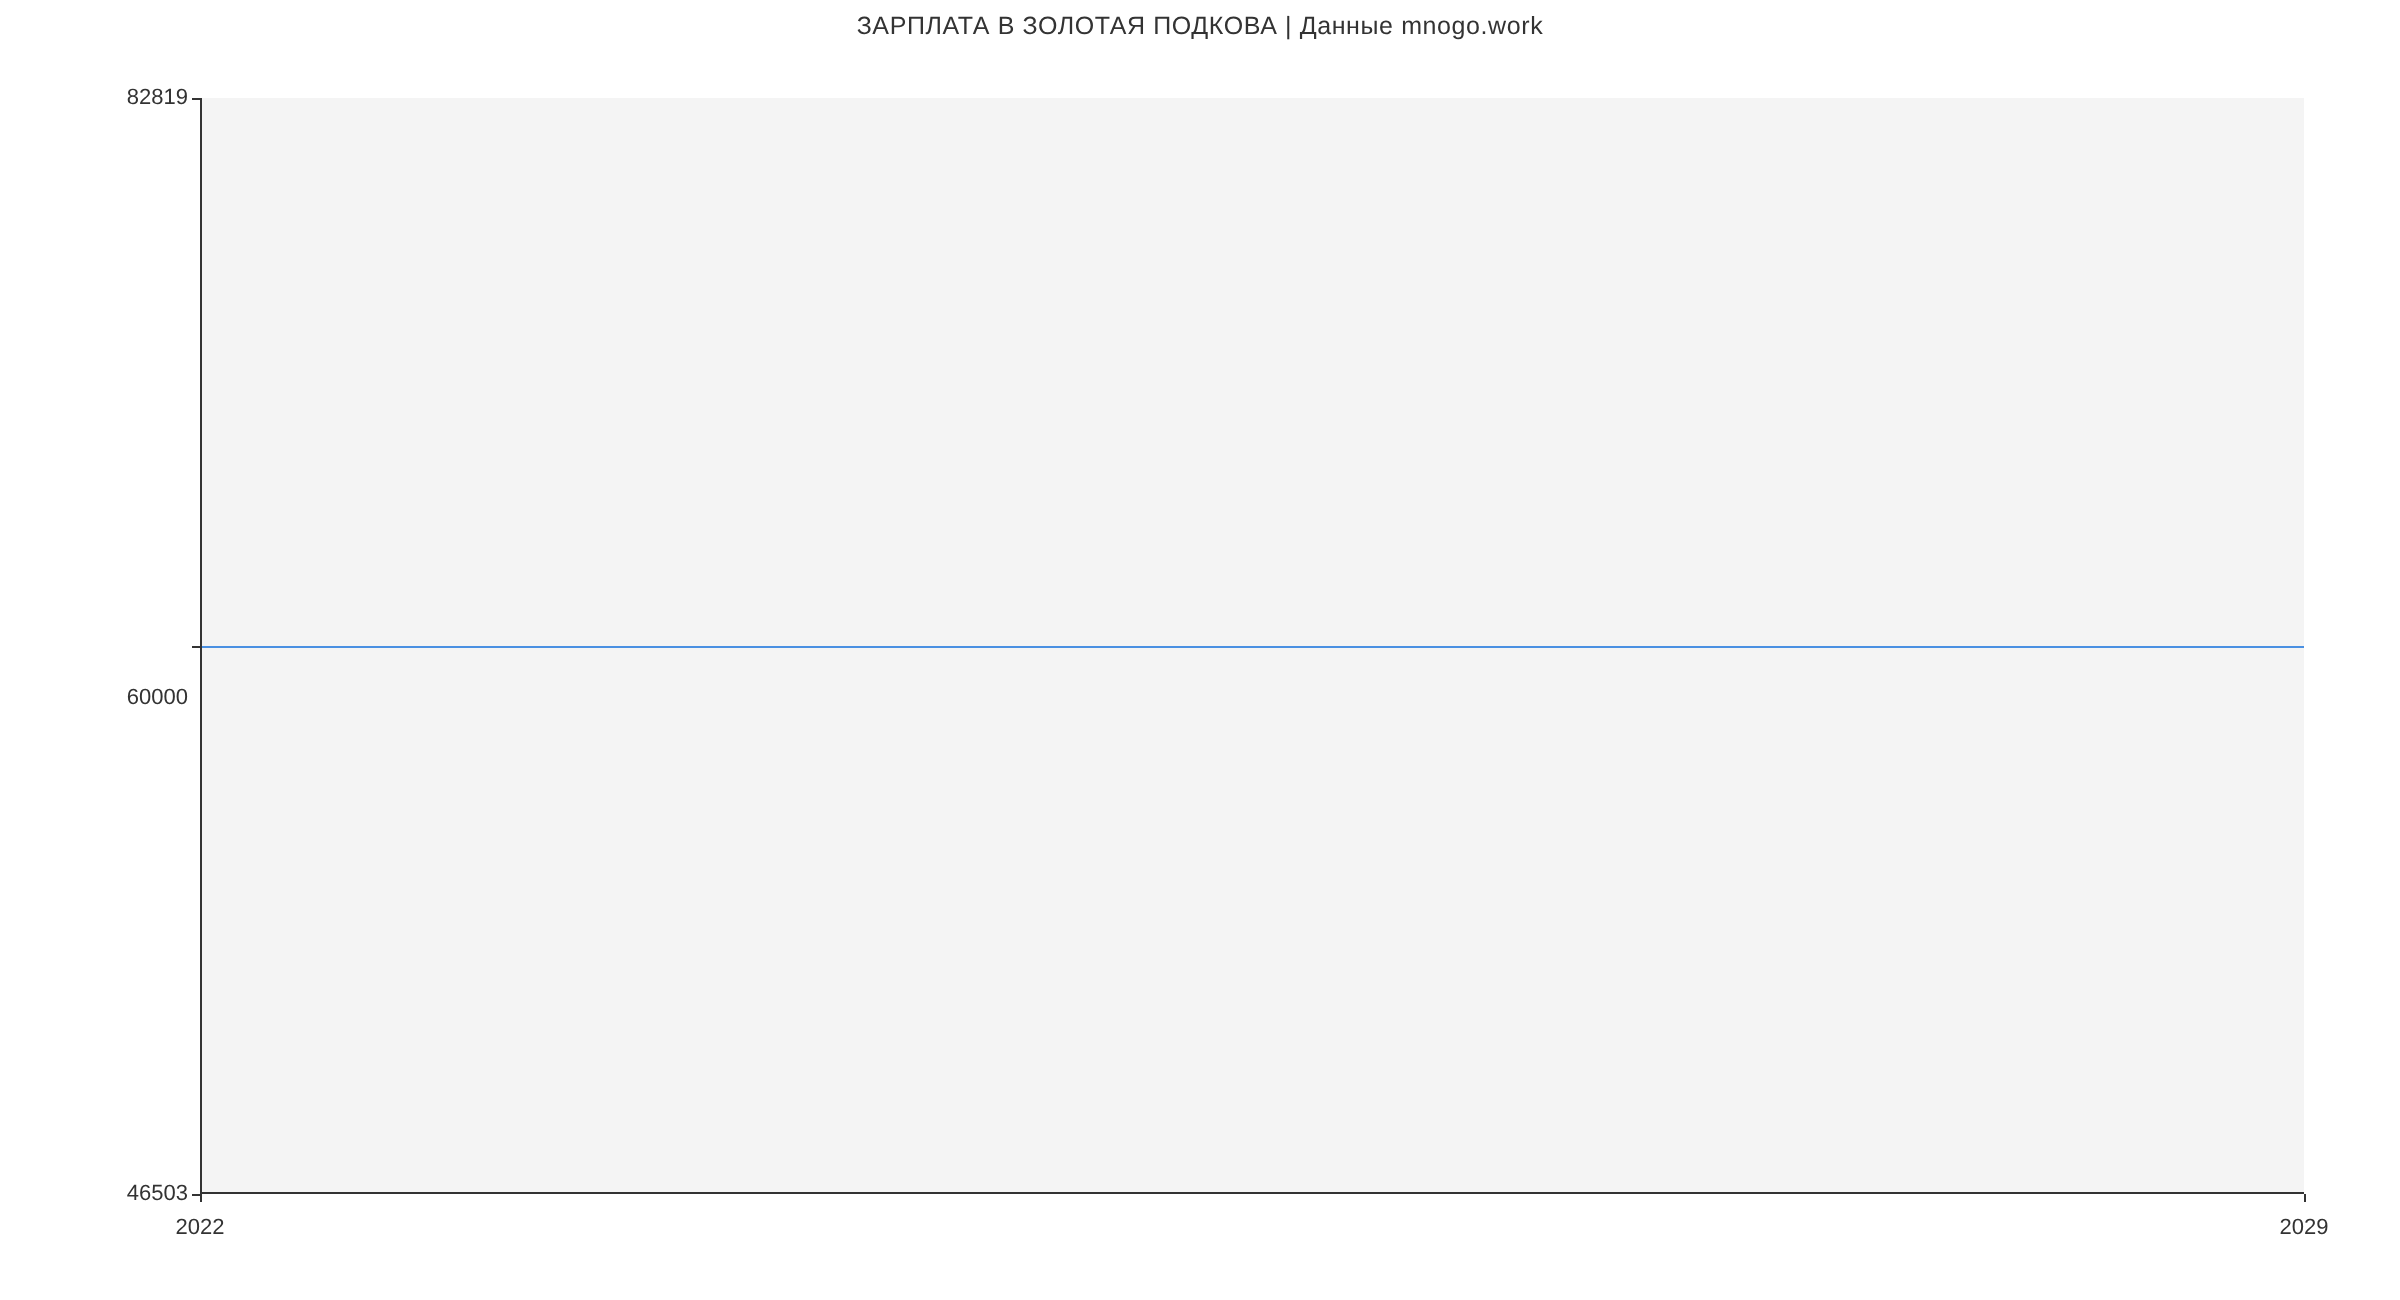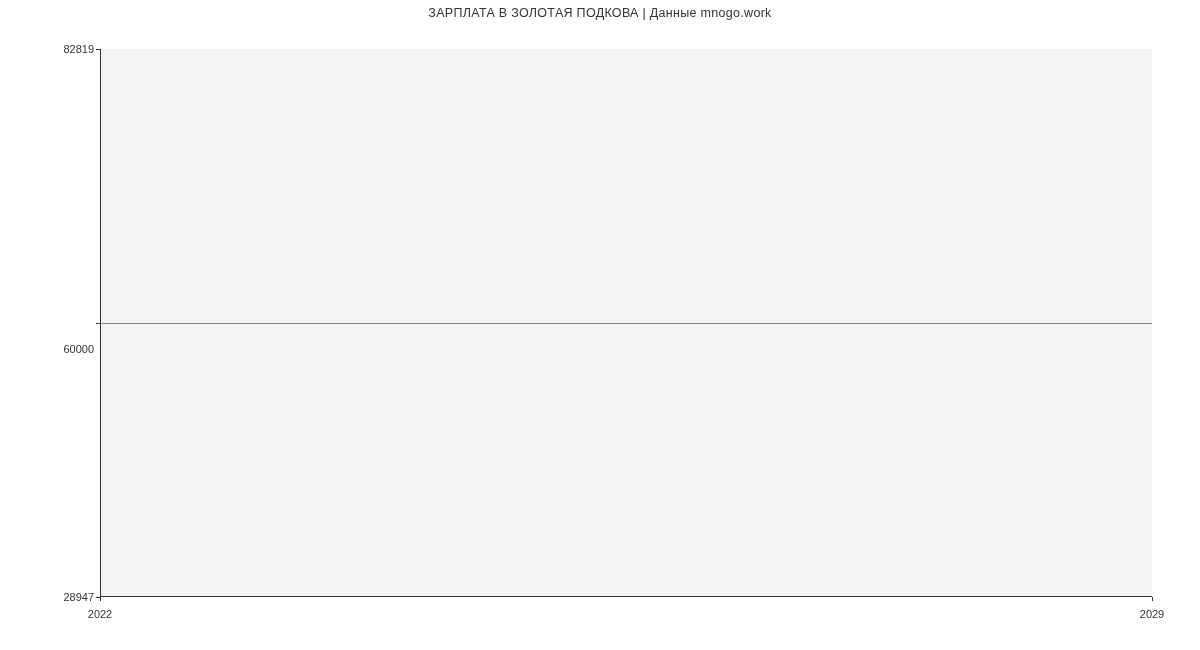--- a/index.html
+++ b/index.html
@@ -76,20 +76,20 @@
 <div class="plot-area">
   <div class="data-line" style="top: 274px;"></div>
 </div>
 
 <div class="y-tick-label" style="top: 49px;">82819</div>
 <div class="y-tick-mark" style="top: 49px;"></div>
 
 <div class="y-tick-label" style="top: 323px; margin-top: 26px;">60000</div>
 <div class="y-tick-mark" style="top: 323px;"></div>
 
-<div class="y-tick-label" style="top: 597px;">28947</div>
+<div class="y-tick-label" style="top: 597px;">46503</div>
 <div class="y-tick-mark" style="top: 597px;"></div>
 
 <div class="x-tick-label" style="left: 100px;">2022</div>
 <div class="x-tick-mark" style="left: 100px;"></div>
 
 <div class="x-tick-label" style="left: 1152px;">2029</div>
 <div class="x-tick-mark" style="left: 1152px;"></div>
 
 </body></html>

